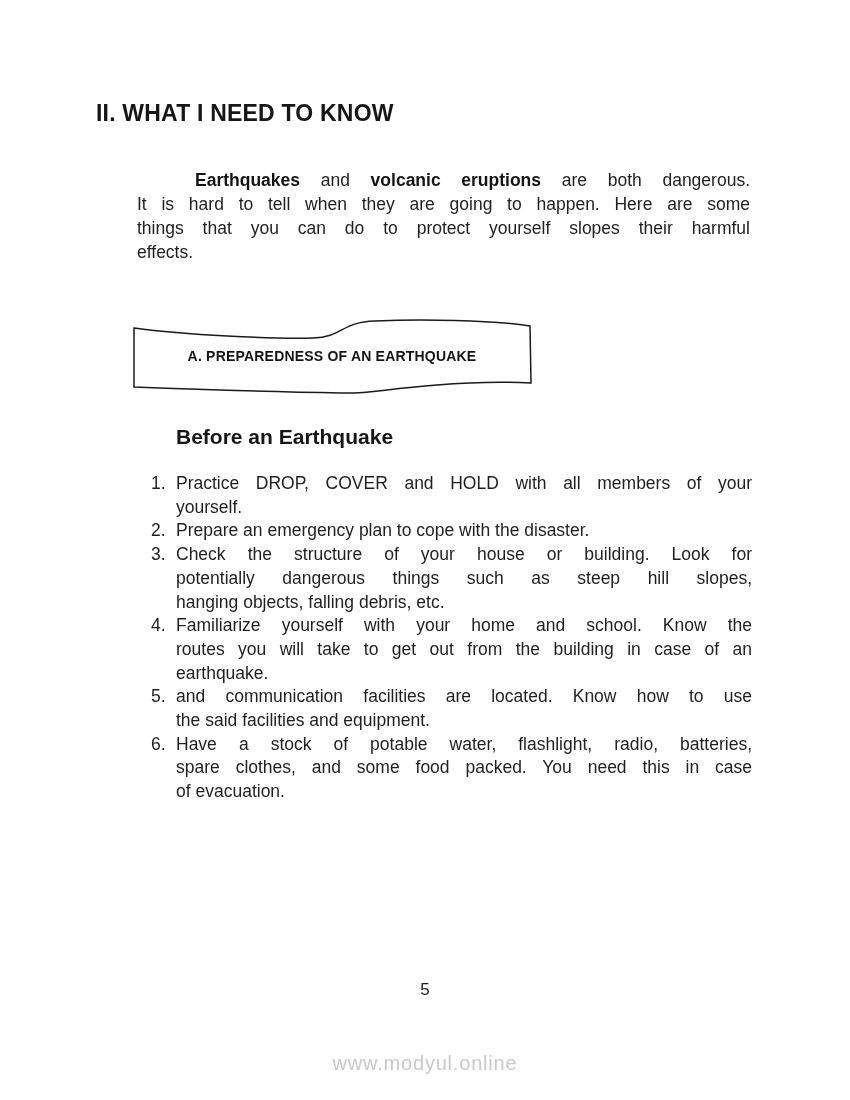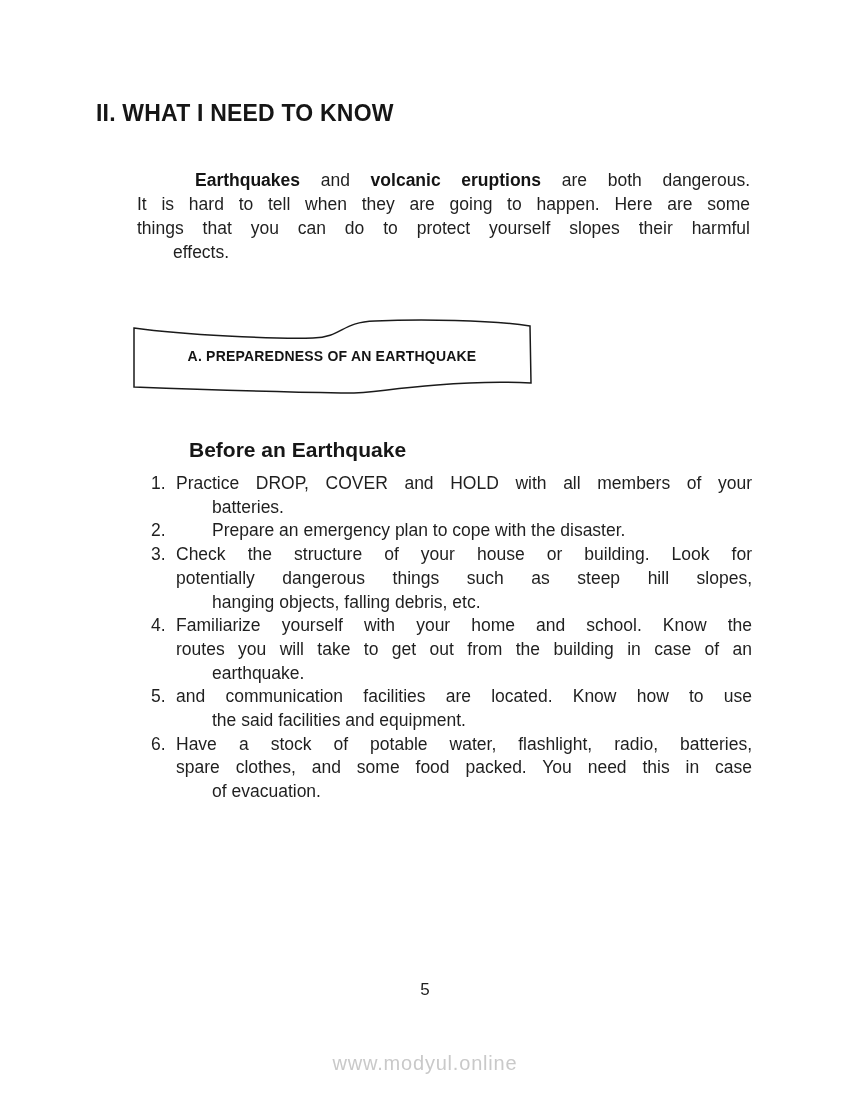--- a/index.html
+++ b/index.html
@@ -34,21 +34,20 @@
     font-size: 17.5px;
     line-height: 24px;
   }
   .jline {
     text-align: justify;
     text-align-last: justify;
     -moz-text-align-last: justify;
   }
   .jline.last {
     text-align-last: left;
-    margin-left: 36px;
     -moz-text-align-last: left;
   }
   .indent {
     display: inline-block;
     width: 58px;
   }
   .intro b, .bold-term {
     font-weight: bold;
     color: #141414;
   }
@@ -75,21 +74,21 @@
     font-size: 14px;
     font-weight: bold;
     letter-spacing: 0.2px;
     color: #141414;
     white-space: nowrap;
   }
   h2.sub-heading {
     position: absolute;
     left: 172px;
     top: 421px;
-    margin: 17px;
+    margin: 4px;
     font-size: 21px;
     font-weight: bold;
     color: #161616;
   }
   .list {
     position: absolute;
     left: 151px;
     top: 472px;
     width: 601px;
     font-size: 17.5px;
@@ -156,21 +155,21 @@
     <div class="banner-label">A. PREPAREDNESS OF AN EARTHQUAKE</div>
   </div>
 
   <h2 class="sub-heading">Before an Earthquake</h2>
 
   <div class="list">
   <div class="item">
     <div class="num">1.</div>
     <div class="lines">
           <div class="jline">Practice DROP, COVER and HOLD with all members of your</div>
-          <div class="jline last">batteries.</div>
+          <div class="jline last">yourself.</div>
         </div>
   </div>
 
   <div class="item">
     <div class="num">2.</div>
     <div class="lines">
           <div class="jline last">Prepare an emergency plan to cope with the disaster.</div>
         </div>
   </div>
 

